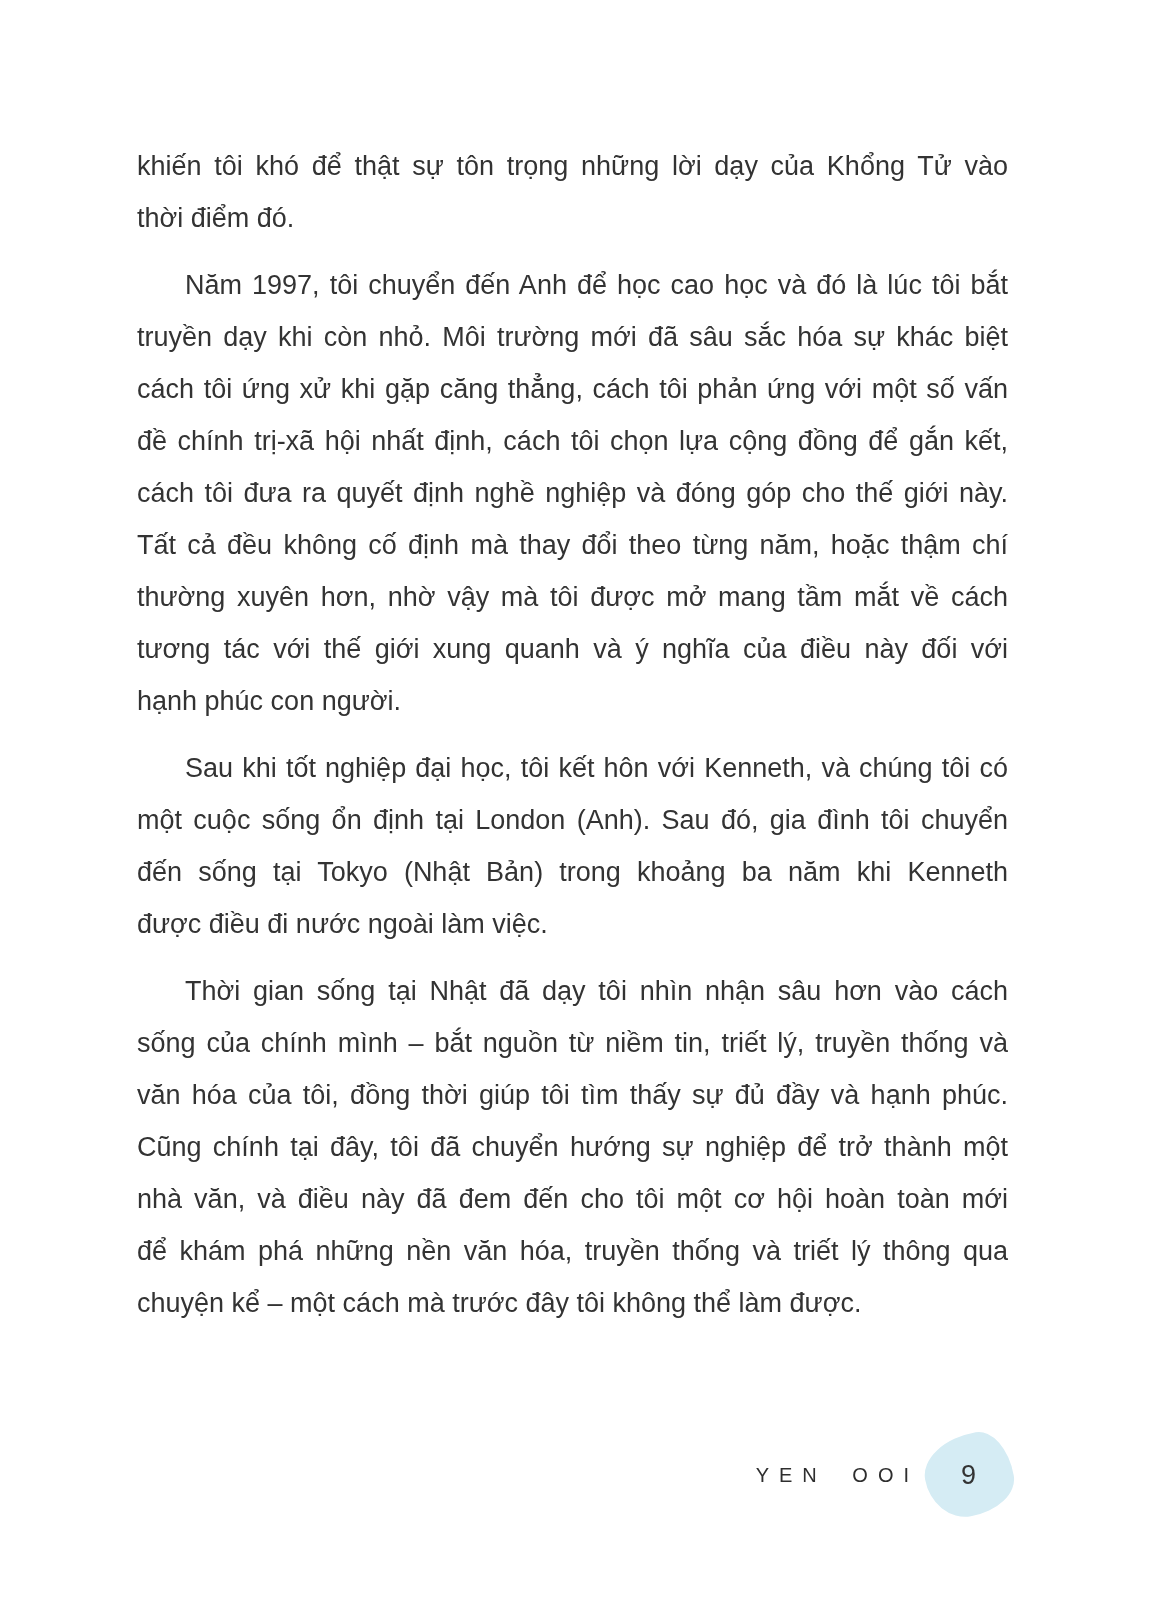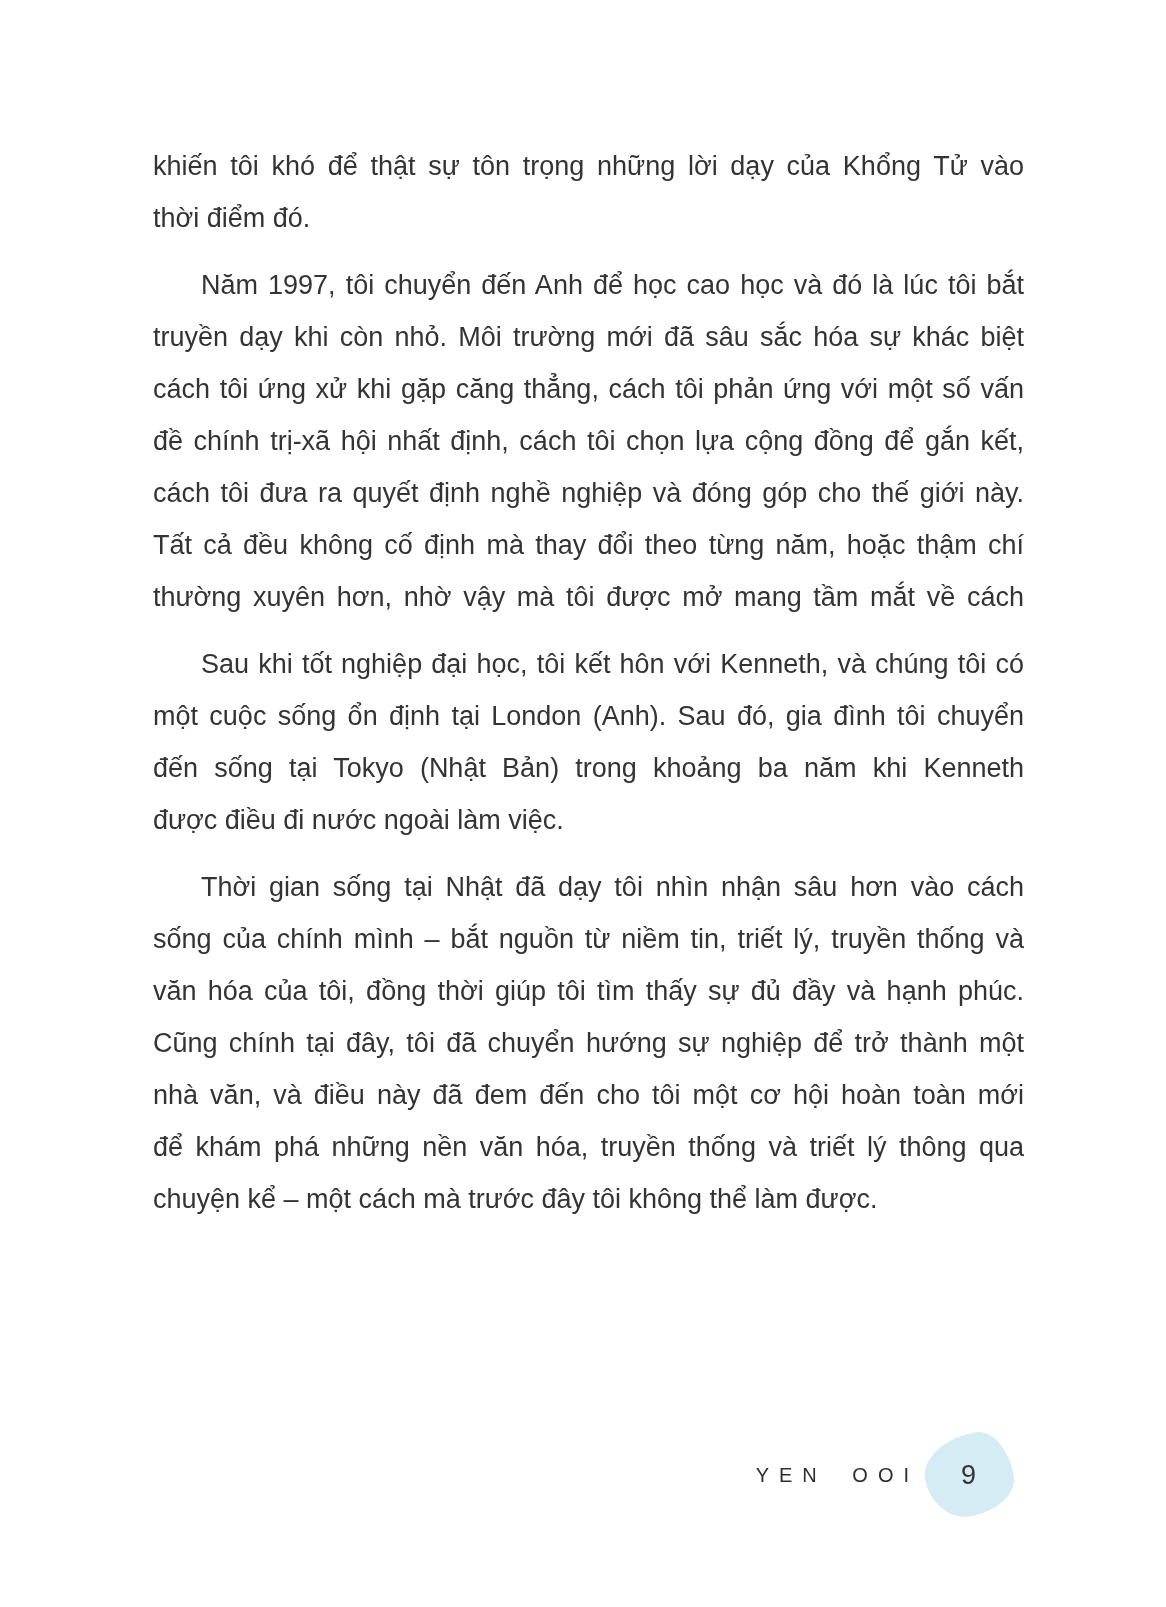--- a/index.html
+++ b/index.html
@@ -7,21 +7,21 @@
     position: relative;
     width: 1166px;
     height: 1607px;
     background: #ffffff;
     font-family: "Liberation Sans", sans-serif;
     color: #333333;
     overflow: hidden;
   }
   .text-block {
     position: absolute;
-    left: 153px;
+    left: 137px;
     top: 140px;
     width: 871px;
     font-size: 27px;
   }
   .para { margin: 0; }
   .para + .para { margin-top: 15px; }
   .line {
     height: 52px;
     line-height: 52px;
     text-align: justify;
@@ -75,20 +75,22 @@
         <div class="line last">thời điểm đó.</div>
       </div>
       <div class="para indent">
         <div class="line first">Năm 1997, tôi chuyển đến Anh để học cao học và đó là lúc tôi bắt</div>
         <div class="line">truyền dạy khi còn nhỏ. Môi trường mới đã sâu sắc hóa sự khác biệt</div>
         <div class="line">cách tôi ứng xử khi gặp căng thẳng, cách tôi phản ứng với một số vấn</div>
         <div class="line">đề chính trị-xã hội nhất định, cách tôi chọn lựa cộng đồng để gắn kết,</div>
         <div class="line">cách tôi đưa ra quyết định nghề nghiệp và đóng góp cho thế giới này.</div>
         <div class="line">Tất cả đều không cố định mà thay đổi theo từng năm, hoặc thậm chí</div>
         <div class="line">thường xuyên hơn, nhờ vậy mà tôi được mở mang tầm mắt về cách</div>
+        <div class="line">tương tác với thế giới xung quanh và ý nghĩa của điều này đối với</div>
+        <div class="line last">hạnh phúc con người.</div>
       </div>
       <div class="para indent">
         <div class="line first">Sau khi tốt nghiệp đại học, tôi kết hôn với Kenneth, và chúng tôi có</div>
         <div class="line">một cuộc sống ổn định tại London (Anh). Sau đó, gia đình tôi chuyển</div>
         <div class="line">đến sống tại Tokyo (Nhật Bản) trong khoảng ba năm khi Kenneth</div>
         <div class="line last">được điều đi nước ngoài làm việc.</div>
       </div>
       <div class="para indent">
         <div class="line first">Thời gian sống tại Nhật đã dạy tôi nhìn nhận sâu hơn vào cách</div>
         <div class="line">sống của chính mình – bắt nguồn từ niềm tin, triết lý, truyền thống và</div>

